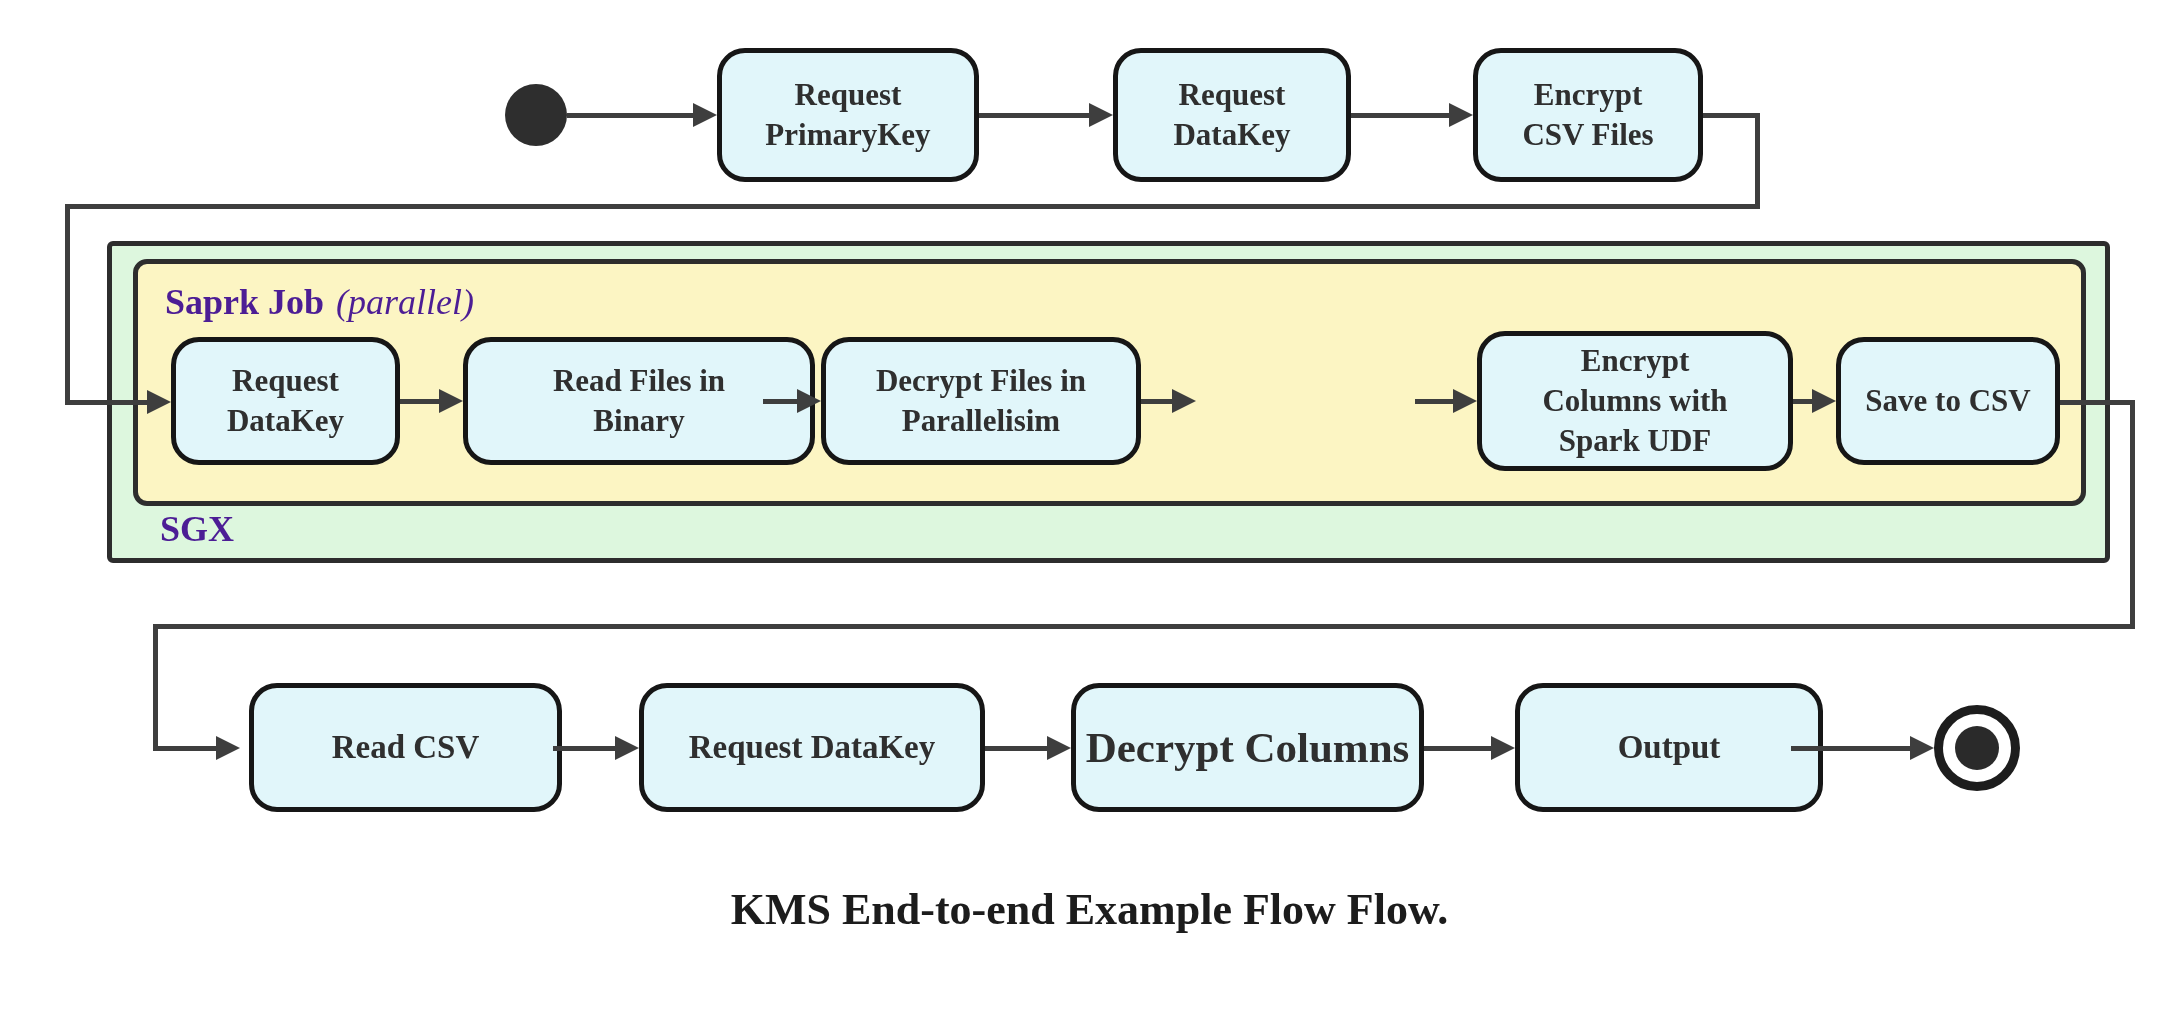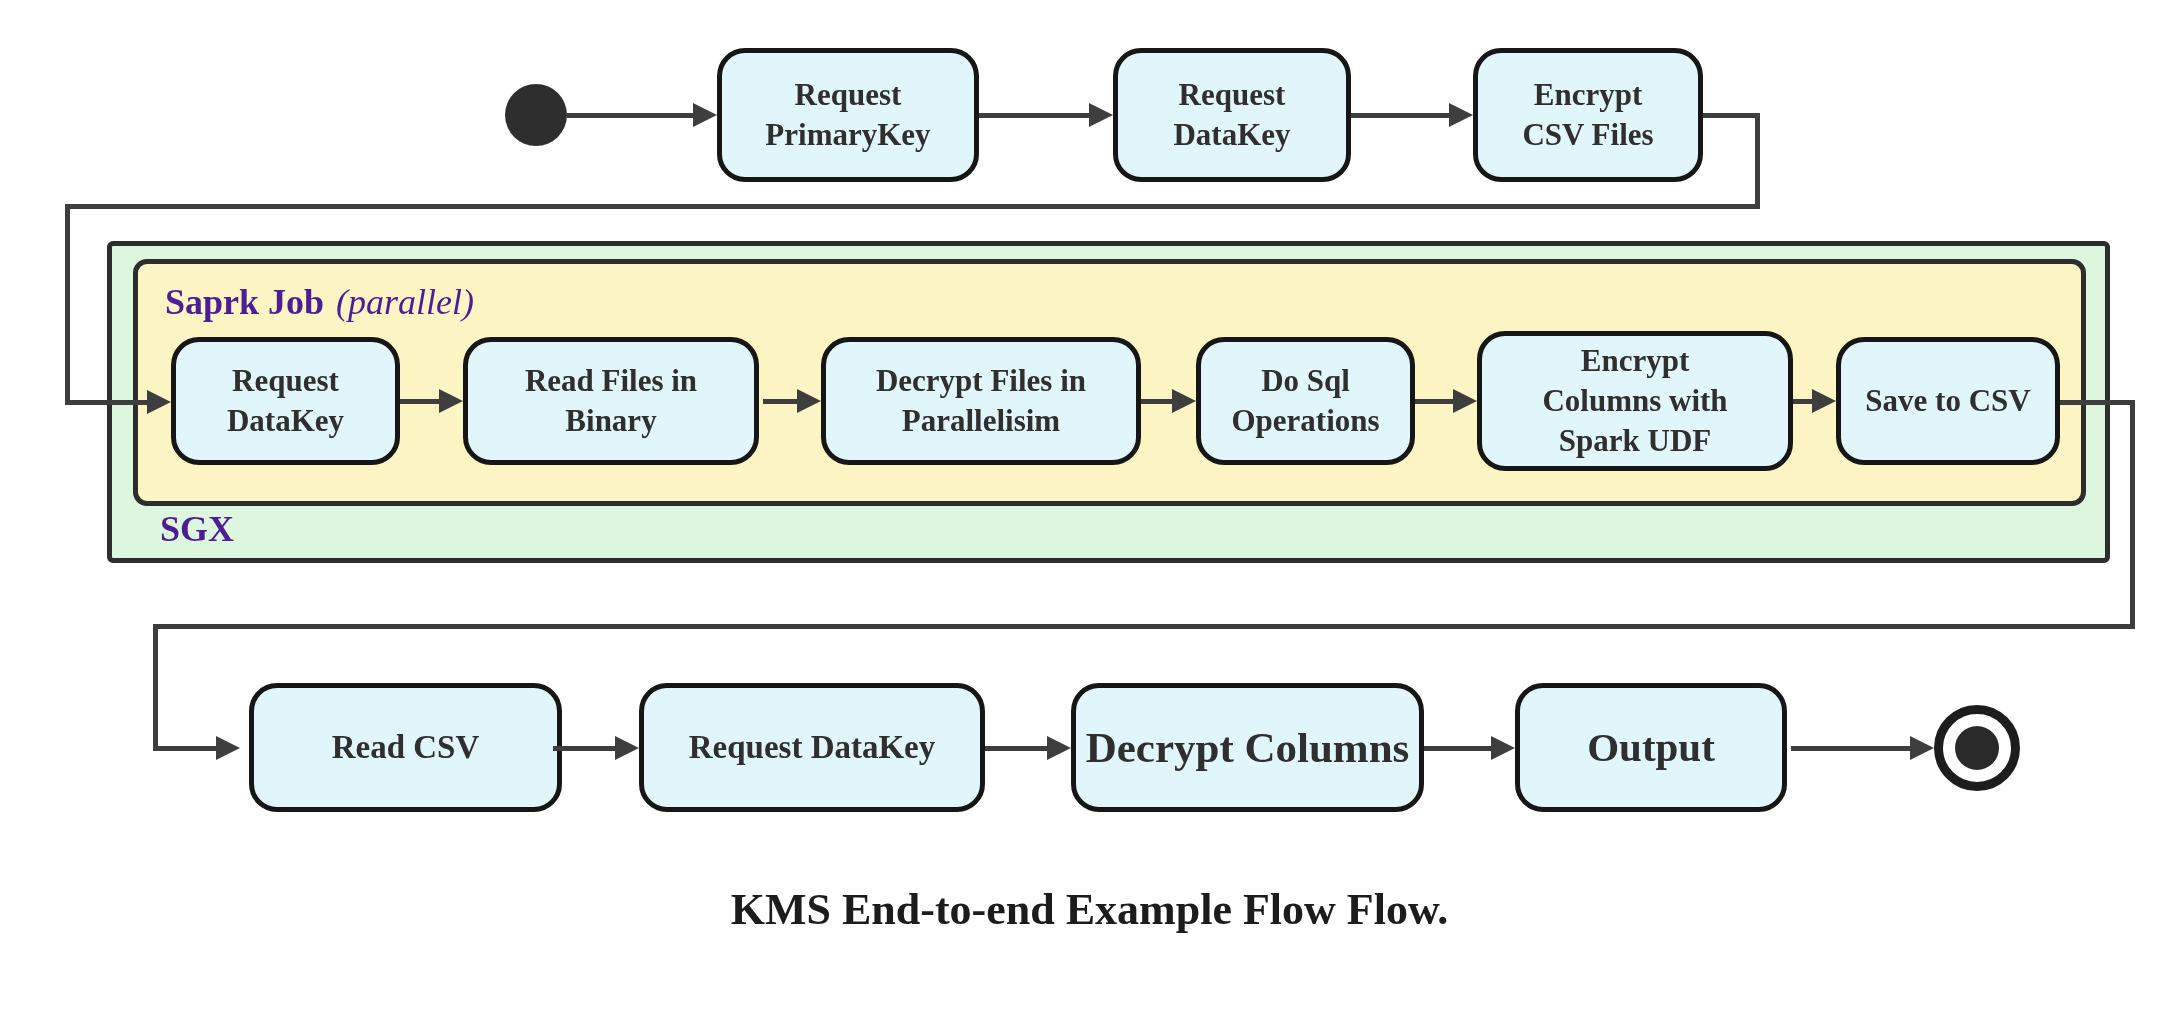--- a/index.html
+++ b/index.html
@@ -62,51 +62,47 @@
     </div>
   <div class="node" style="left:1473px;top:48px;width:230px;height:134px;">
       <span>Encrypt
 CSV Files</span>
     </div>
 
   <div class="node" style="left:171px;top:337px;width:229px;height:128px;">
       <span>Request
 DataKey</span>
     </div>
-  <div class="node" style="left:463px;top:337px;width:296px;height:128px;">
+  <div class="node" style="left:463px;top:337px;width:352px;height:128px;">
       <span>Read Files in
 Binary</span>
     </div>
   <div class="node" style="left:821px;top:337px;width:320px;height:128px;">
       <span>Decrypt Files in
 Parallelisim</span>
-    </div>
-  <div class="node" style="left:1196px;top:337px;width:219px;height:128px;">
-      <span>Do Sql
-Operations</span>
     </div>
   <div class="node" style="left:1477px;top:331px;width:316px;height:140px;">
       <span>Encrypt
 Columns with
 Spark UDF</span>
     </div>
   <div class="node" style="left:1836px;top:337px;width:224px;height:128px;text-align:right;">
       <span>Save to CSV</span>
     </div>
 
   <div class="node" style="left:240px;top:683px;width:313px;height:129px;font-size:33px;margin-left:9px;">
       <span>Read CSV</span>
     </div>
   <div class="node" style="left:639px;top:683px;width:346px;height:129px;font-size:33px;">
       <span>Request DataKey</span>
     </div>
   <div class="node" style="left:1071px;top:683px;width:353px;height:129px;font-size:43px;">
       <span>Decrypt Columns</span>
     </div>
-  <div class="node" style="left:1515px;top:683px;width:272px;height:129px;font-size:41px;">
+  <div class="node" style="left:1515px;top:683px;width:308px;height:129px;font-size:33px;">
       <span>Output</span>
     </div>
 
   <div class="end-node">
     <div class="end-dot"></div>
   </div>
 
   <div class="h" style="left:567px;top:113px;width:128px;"></div>
   <div class="head" style="left:693px;top:103px;"></div>
 

